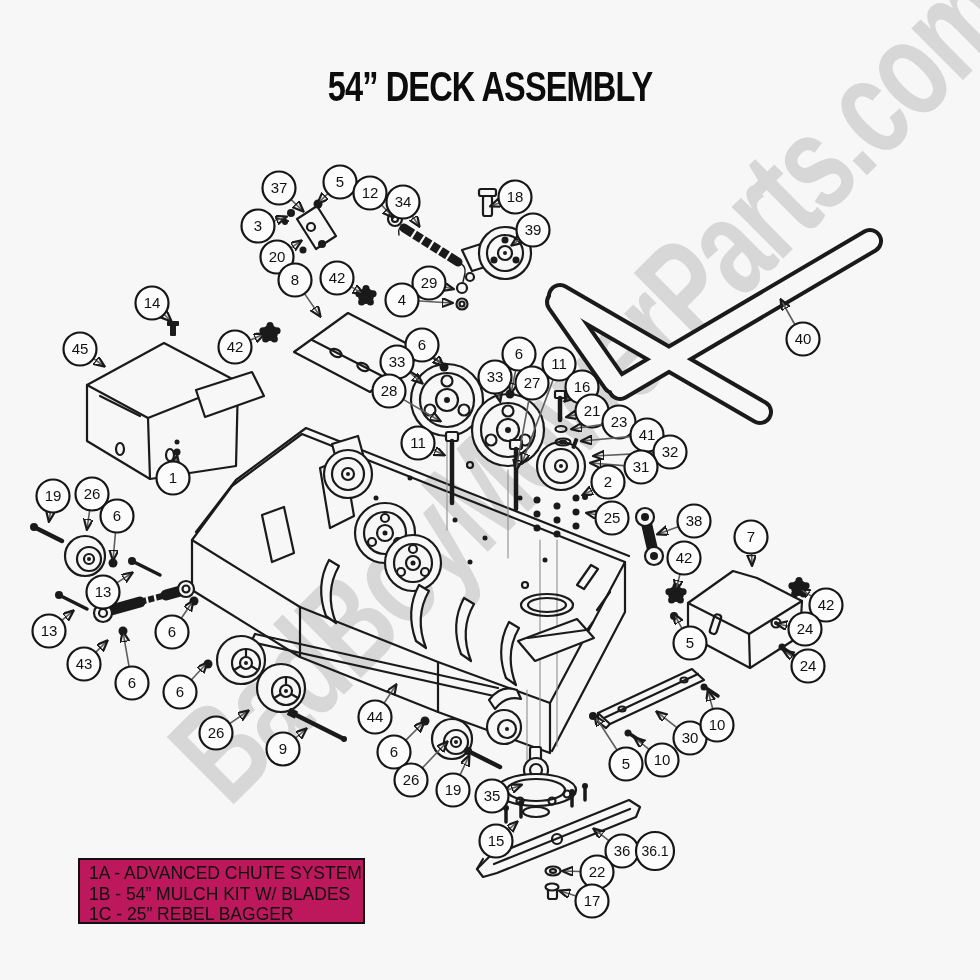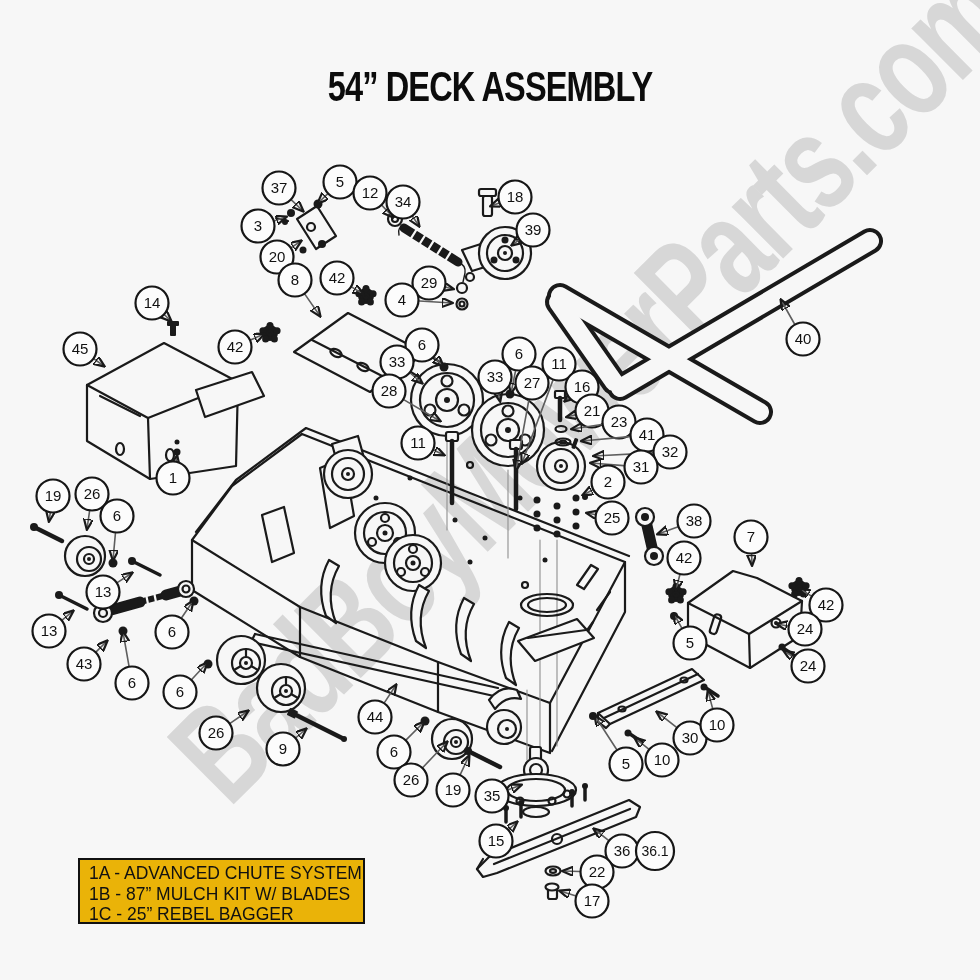--- a/index.html
+++ b/index.html
@@ -24,21 +24,21 @@
   #art .th9{stroke-width:11;}
   #art .g{stroke:#8f8f8f;stroke-width:1.1;}
   #art .spr{stroke-width:9;}
   #art .sprt{stroke:#f7f7f7;stroke-width:2.2;}
   #art .belt-o{stroke-width:26;}
   #art .belt-i{stroke:#f7f7f7;stroke-width:18;}
   #art .co-line{stroke:#5e5e5e;stroke-width:1.6;}
   #art .co-circ{fill:#fcfcfc;stroke:#161616;stroke-width:2.2;}
   #art .co-txt{fill:#111;stroke:none;font-family:"Liberation Sans",sans-serif;}
   .legend{position:absolute;left:78px;top:858px;width:287px;height:66px;box-sizing:border-box;
-          background:#eab308;border:2px solid #111;padding:3px 9px;z-index:3;
+          background:#be185d;border:2px solid #111;padding:3px 9px;z-index:3;
           font-size:17.5px;line-height:20.5px;color:#111;white-space:nowrap;}
 </style>
 </head>
 <body>
 
 <div class="page">
   <div class="watermark">
     <span>BadBoyMowerParts.com</span>
   </div>
 
@@ -765,16 +765,16 @@
         <g>
           <line x1="575.296600384387" y1="895.780187620121" x2="560" y2="891" class="co-line" marker-end="url(#arw)"></line>
           <circle cx="592" cy="901" r="16.5" class="co-circ"></circle>
           <text x="592" y="906.2" text-anchor="middle" class="co-txt" font-size="15">17</text>
         </g>
       </g>
   </svg>
 
   <div class="legend">
     <div>1A - ADVANCED CHUTE SYSTEM</div>
-    <div>1B - 87” MULCH KIT W/ BLADES</div>
+    <div>1B - 54” MULCH KIT W/ BLADES</div>
     <div>1C - 25” REBEL BAGGER</div>
   </div>
 </div>
 
 </body></html>

